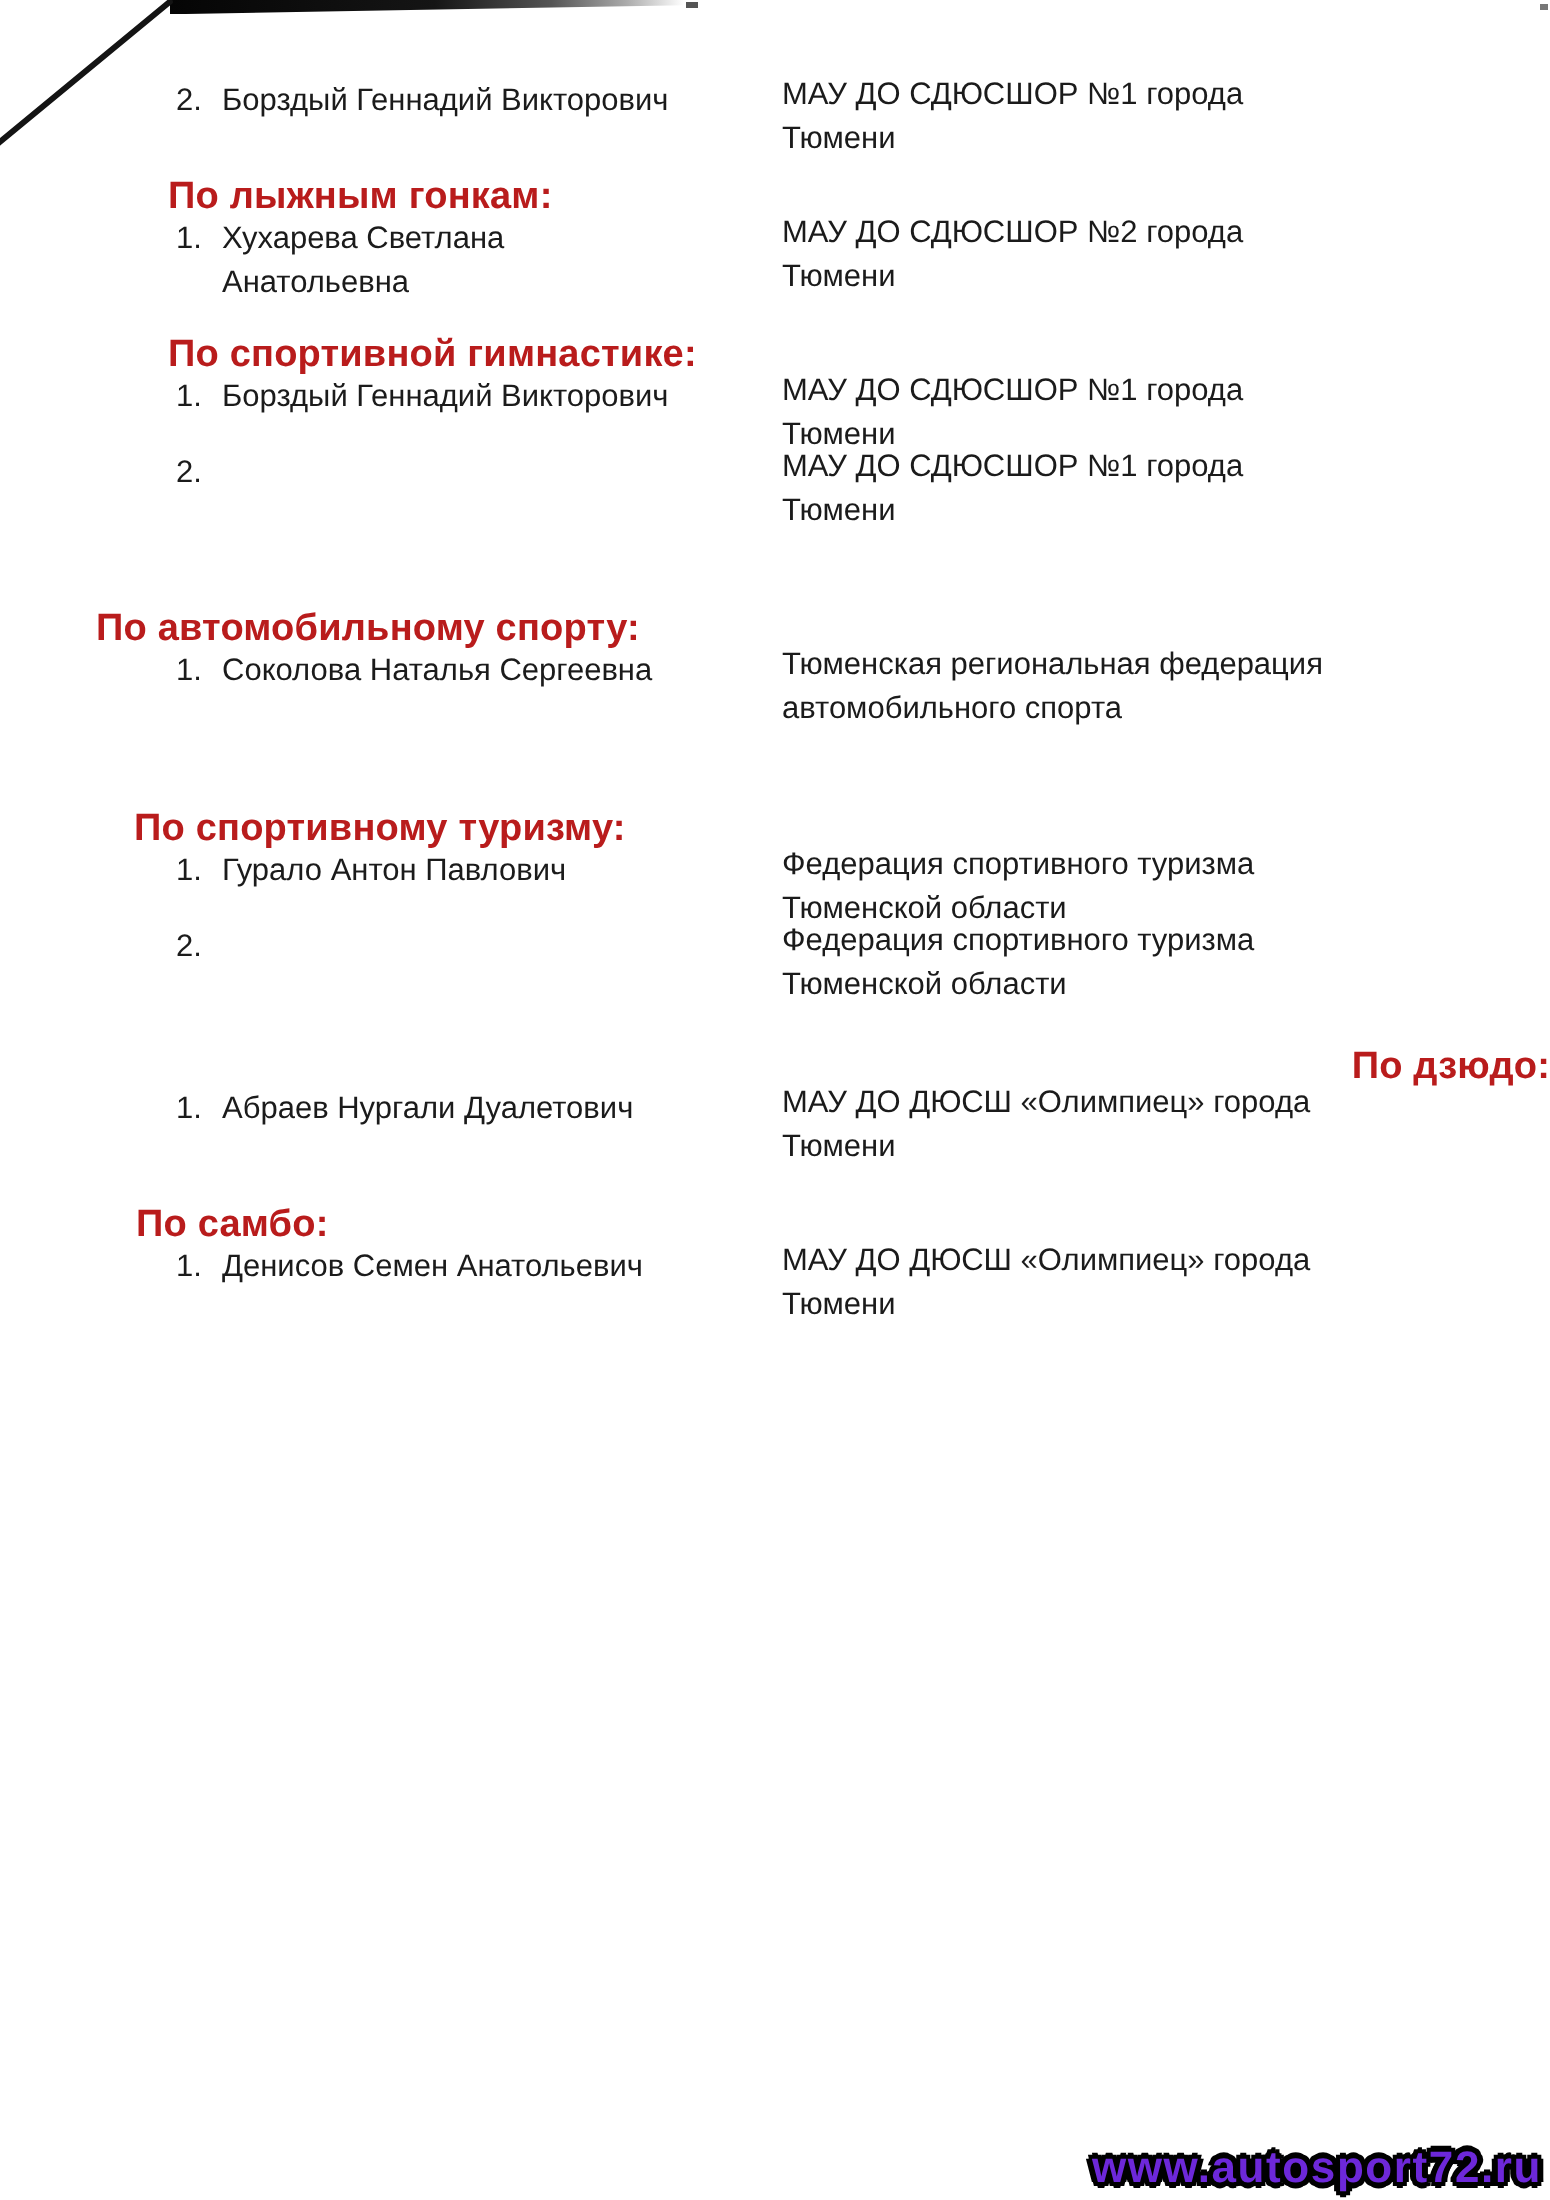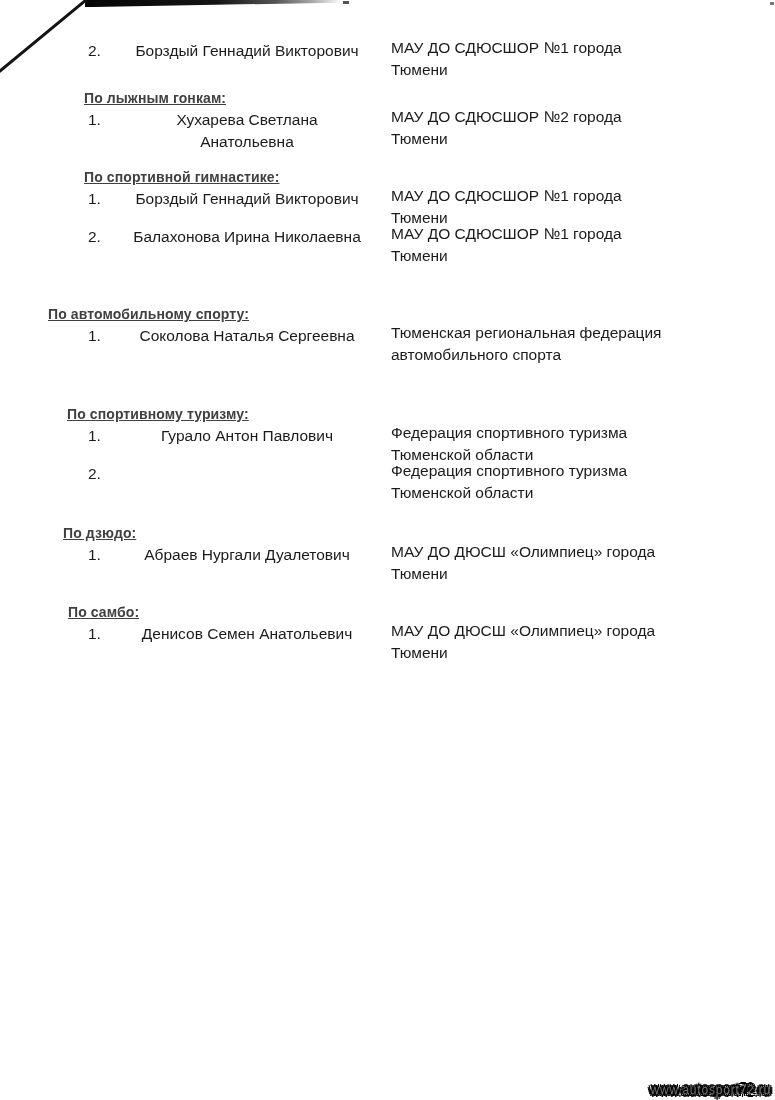--- a/index.html
+++ b/index.html
@@ -36,54 +36,52 @@
     background: #141414;
     border-radius: 2px;
     transform: rotate(-39.5deg);
     transform-origin: 0 50%;
   }
 
   
   .section { position: absolute; left: 0; width: 775px; }
   .section-header {
     font-weight: bold;
-    font-size: 14px;
+    font-size: 19px;
     line-height: 21px;
     letter-spacing: 0.1px;
-    color: #404040;
-    text-decoration: underline;
+    color: #b91c1c;
   }
   .row { position: relative; height: 44px; margin-bottom: -6px; }
   .num {
     position: absolute; left: 88px; top: 0;
     font-size: 15.5px; line-height: 22px;
   }
   .name {
     position: absolute; left: 111px; top: 0;
     width: 272px;
     font-size: 15.5px; line-height: 22px;
     white-space: pre-line;
-    text-align: center;
   }
   .org {
     position: absolute; left: 391px; top: -3px;
     width: 340px;
     font-size: 15.5px; line-height: 21.5px;
     white-space: pre-line;
   }
 
   
   .watermark {
     position: absolute;
     right: 4px; bottom: 3px;
     font-family: "Liberation Sans", sans-serif;
-    font-weight: normal;
-    font-size: 12px;
+    font-weight: bold;
+    font-size: 22px;
     letter-spacing: 0.8px;
-    color: #737373;
+    color: #6d28d9;
     text-shadow:
       -2px -2px 0 #000, 0 -2px 0 #000, 2px -2px 0 #000,
       -2px 0 0 #000, 2px 0 0 #000,
       -2px 2px 0 #000, 0 2px 0 #000, 2px 2px 0 #000,
       -3px 0 0 #000, 3px 0 0 #000, 0 -3px 0 #000, 0 3px 0 #000;
   }
 </style>
 </head>
 <body>
 
@@ -115,21 +113,20 @@
       <div class="section" style="top: 167px;">
         <div class="section-header" style="margin-left: 84px;">По спортивной гимнастике:</div>
         <div class="row">
           <span class="num">1.</span>
           <span class="name">Борздый Геннадий Викторович</span>
           <span class="org">МАУ ДО СДЮСШОР №1 города
 Тюмени</span>
         </div>
         <div class="row">
           <span class="num">2.</span>
-          <span class="name">Балахонова Ирина Николаевна</span>
           <span class="org">МАУ ДО СДЮСШОР №1 города
 Тюмени</span>
         </div>
       </div>
       <div class="section" style="top: 304px;">
         <div class="section-header" style="margin-left: 48px;">По автомобильному спорту:</div>
         <div class="row">
           <span class="num">1.</span>
           <span class="name">Соколова Наталья Сергеевна</span>
           <span class="org">Тюменская региональная федерация
@@ -144,21 +141,21 @@
           <span class="org">Федерация спортивного туризма
 Тюменской области</span>
         </div>
         <div class="row">
           <span class="num">2.</span>
           <span class="org">Федерация спортивного туризма
 Тюменской области</span>
         </div>
       </div>
       <div class="section" style="top: 523px;">
-        <div class="section-header" style="margin-left: 63px;">По дзюдо:</div>
+        <div class="section-header" style="margin-left: 63px; text-align: right;">По дзюдо:</div>
         <div class="row">
           <span class="num">1.</span>
           <span class="name">Абраев Нургали Дуалетович</span>
           <span class="org">МАУ ДО ДЮСШ «Олимпиец» города
 Тюмени</span>
         </div>
       </div>
       <div class="section" style="top: 602px;">
         <div class="section-header" style="margin-left: 68px;">По самбо:</div>
         <div class="row">

